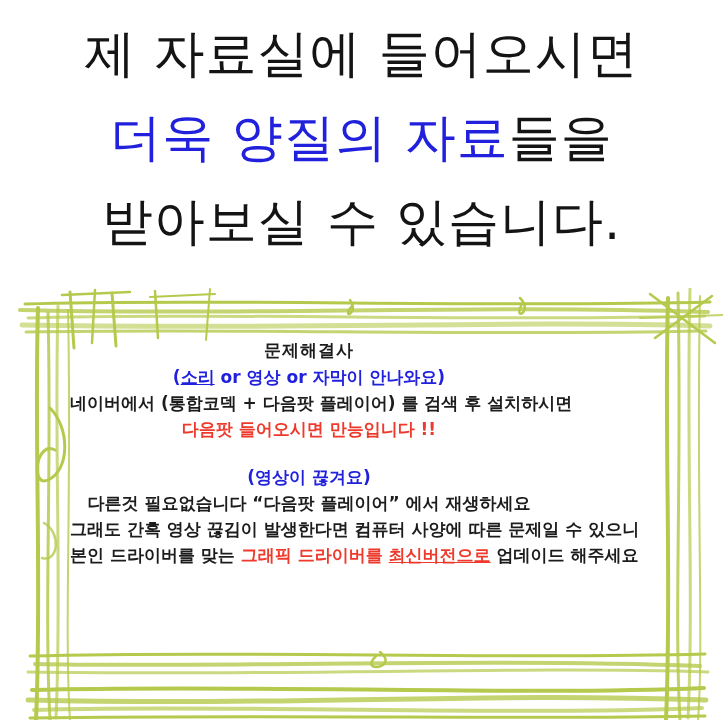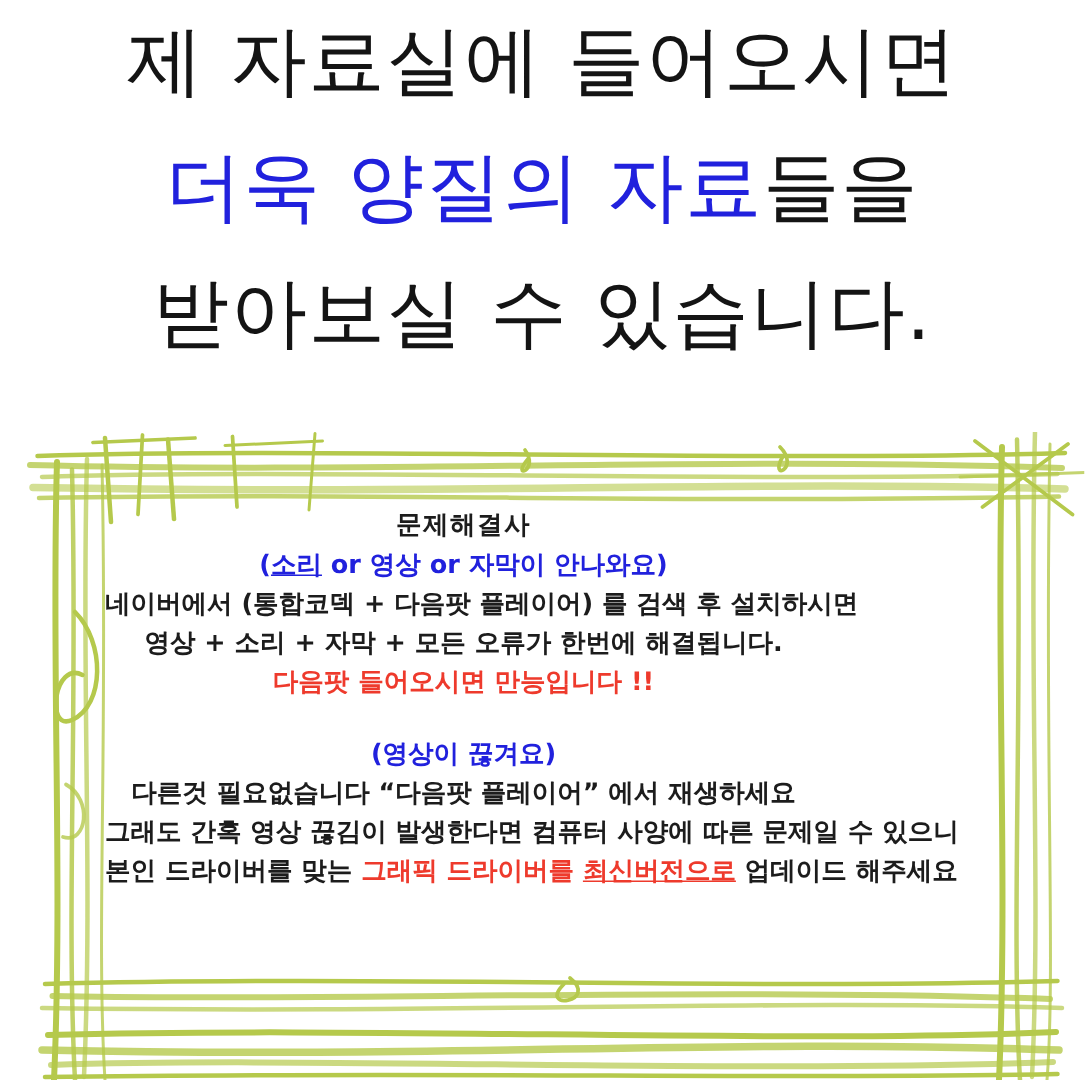--- a/index.html
+++ b/index.html
@@ -9,21 +9,21 @@
     --black:#141414;
   }
   html,body{margin:0;padding:0;}
   body{
     width:723px;height:720px;overflow:hidden;background:#ffffff;
     font-family:"DejaVu Sans","Liberation Sans",sans-serif;
     position:relative;
   }
   
   .header{
-    padding-top:0;
+    padding-top:12px;
     text-align:center;
     color:var(--black);
   }
   .h-line{
     font-size:51px;
     line-height:84px;
     font-weight:400;
     letter-spacing:1px;
     white-space:nowrap;
   }
@@ -109,21 +109,20 @@
     <path class="sk" stroke-width="5" opacity=".8" d="M28,412 C300,418 480,404 706,412"></path>
     <path class="sk" stroke-width="4" opacity=".7" d="M34,422 C200,416 500,428 702,420"></path>
     <path class="sk" stroke-width="3" d="M30,430 C300,426 520,432 705,428"></path>
   </svg>
 
   <div class="box-content">
     <div class="box-title">문제해결사</div>
 
     <div class="b-line blue-line"><span>(</span><span class="u">소리</span><span> or 영상 or 자막이 안나와요)</span></div>
     <div class="b-line">네이버에서 (통합코덱 + 다음팟 플레이어) 를 검색 후 설치하시면</div>
-    <div class="b-line">영상 + 소리 + 자막 + 모든 오류가 한번에 해결됩니다.</div>
     <div class="b-line red-line">다음팟 들어오시면 만능입니다 !!</div>
 
     <div class="sec-gap"></div>
 
     <div class="b-line blue-line">(영상이 끊겨요)</div>
     <div class="b-line">다른것 필요없습니다  “다음팟 플레이어” 에서 재생하세요</div>
     <div class="b-line">그래도 간혹 영상 끊김이 발생한다면 컴퓨터 사양에 따른 문제일 수 있으니</div>
     <div class="b-line"><span>본인 드라이버를 맞는 </span><span class="red-line">그래픽 드라이버를 </span><span class="red-line u">최신버전으로</span><span> 업데이드 해주세요</span></div>
   </div>
 </div>

